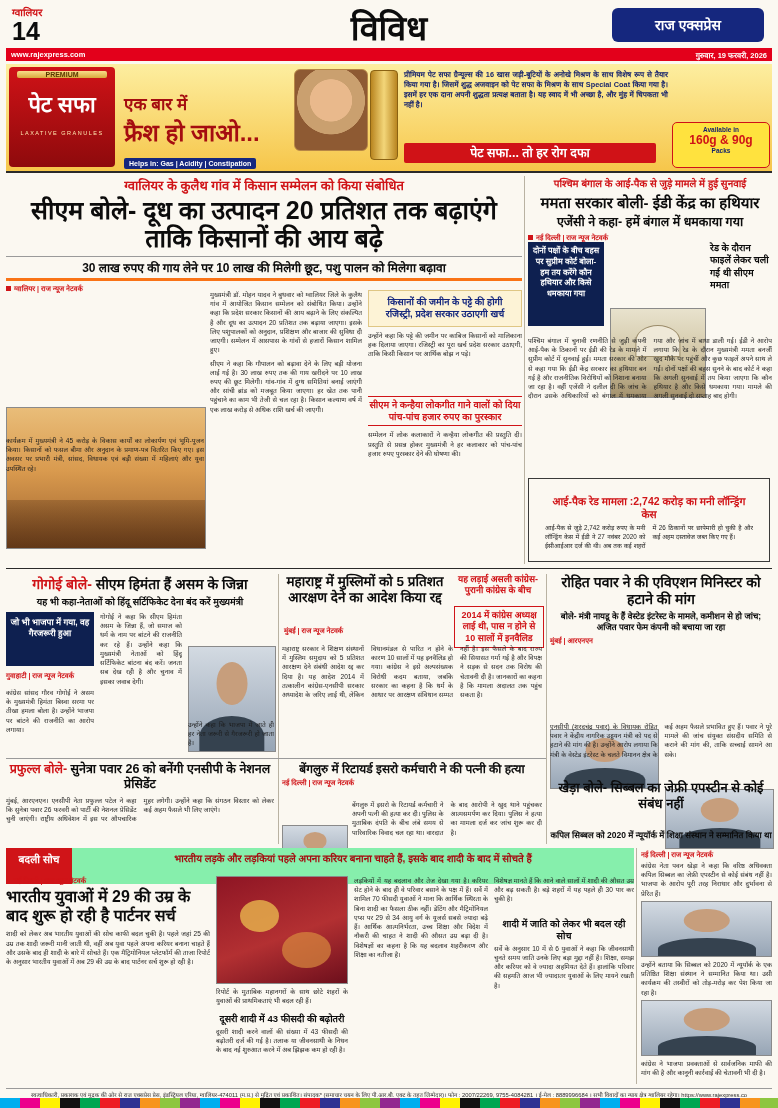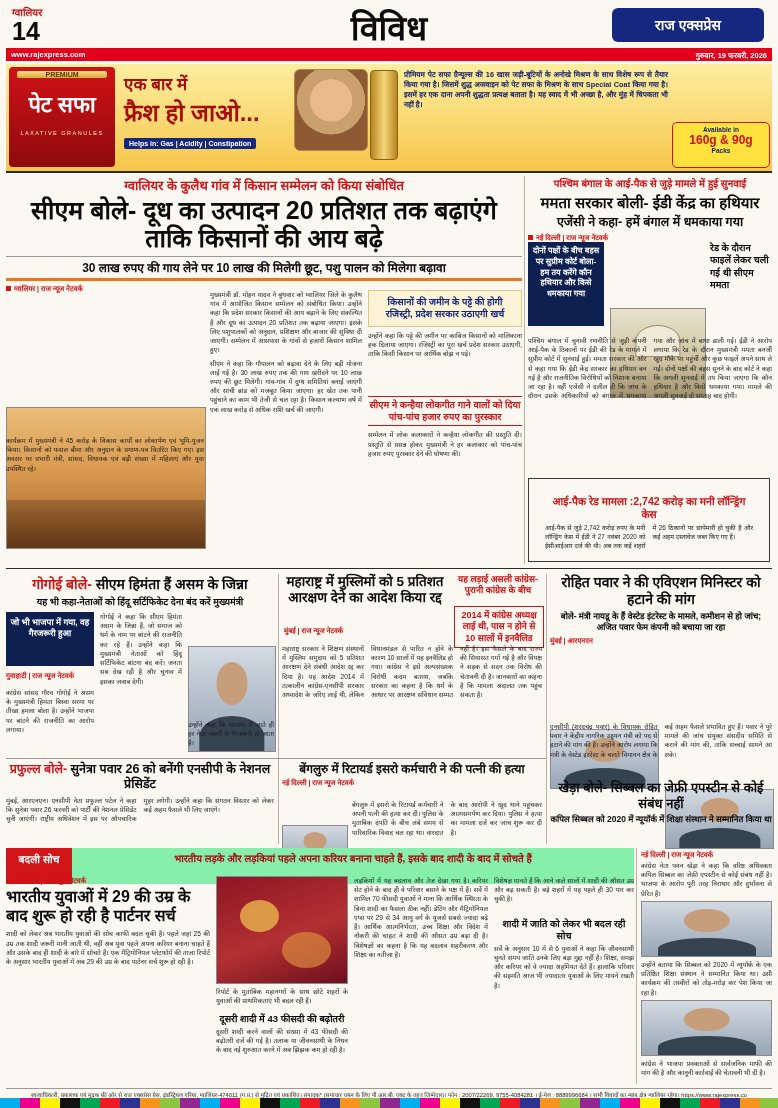--- a/index.html
+++ b/index.html
@@ -57,27 +57,28 @@
     <span style="position:absolute;right:5px;top:2px;color:#fff;font-size:7.5px;font-weight:bold;">गुरुवार, 19 फरवरी, 2026</span>
   </div>
 
   <div class="abs" style="left:6px;top:64px;width:766px;height:107px;background:linear-gradient(180deg,#fdeea0,#f6c64a);border-bottom:2px solid #2a2a2a;">
     <div class="abs" style="left:3px;top:3px;width:106px;height:100px;background:linear-gradient(180deg,#d01217,#8e0a0c);border-radius:4px;">
       <div class="ctr" style="margin:4px 8px 0;background:linear-gradient(#f8dd8a,#d9a93c);color:#5a3a00;font-size:7px;font-weight:bold;border-radius:2px;">PREMIUM</div>
       <div class="ctr" style="margin-top:10px;color:#fff;font-size:22px;font-weight:bold;">पेट सफा</div>
       <div class="ctr" style="margin-top:12px;color:#ffe9b0;font-size:5.5px;letter-spacing:1.5px;">LAXATIVE GRANULES</div>
     </div>
     <div class="abs" style="left:118px;top:8px;width:168px;">
-      <div style="color:#a50d10;font-size:17px;font-weight:bold;">एक बार में</div>
+      <div style="color:#a50d10;font-size:17px;font-weight:bold;margin-top:20px;">एक बार में</div>
       <div style="color:#a50d10;font-size:24px;font-weight:bold;">फ्रैश हो जाओ...</div>
       <div style="display:inline-block;margin-top:10px;background:#15277e;color:#fff;font-size:7px;font-weight:bold;padding:2px 5px;border-radius:2px;">Helps in: Gas | Acidity | Constipation</div>
     </div>
     <div class="abs" style="left:288px;top:5px;width:72px;height:80px;border-radius:6px;background:radial-gradient(circle at 50% 38%,#e9b98c 0 34%,#caa06f 35% 55%,#8e5a33 56% 100%);border:1px solid #b78646;"></div>
     <div class="abs" style="left:364px;top:6px;width:26px;height:88px;border-radius:4px;background:linear-gradient(90deg,#b98520,#f3d679,#b98520);border:1px solid #8a6213;"></div>
     <div class="abs" style="left:398px;top:6px;width:264px;font-size:7.3px;font-weight:bold;color:#17246d;text-align:justify;line-height:1.35;">प्रीमियम पेट सफा ग्रैन्यूल्स की 16 खास जड़ी-बूटियों के अनोखे मिश्रण के साथ विशेष रूप से तैयार किया गया है। जिसमें शुद्ध अजवाइन को पेट सफा के मिश्रण के साथ Special Coat किया गया है। इसमें हर एक दाना अपनी शुद्धता प्रत्यक्ष बताता है। यह स्वाद में भी अच्छा है, और मुंह में चिपकता भी नहीं है।</div>
+    <div class="abs ctr" style="left:398px;top:79px;width:252px;height:20px;background:#d01217;color:#fff;font-weight:bold;font-size:12.5px;line-height:20px;border-radius:2px;">पेट सफा... तो हर रोग दफा</div>
     <div class="abs ctr" style="left:666px;top:58px;width:96px;height:44px;background:#ffe23e;border:1.5px solid #cf1217;border-radius:5px;">
       <div style="font-size:6.5px;font-weight:bold;color:#17246d;margin-top:3px;">Available in</div>
       <div style="font-size:12px;font-weight:bold;color:#cf1217;">160g &amp; 90g</div>
       <div style="font-size:6.5px;font-weight:bold;color:#17246d;">Packs</div>
     </div>
   </div>
 
   <div class="abs" style="left:6px;top:176px;width:516px;height:388px;">
     <div class="ctr red hd" style="font-size:13px;">ग्वालियर के कुलैथ गांव में किसान सम्मेलन को किया संबोधित</div>
     <div class="ctr hd" style="margin-top:2px;font-size:25px;line-height:1.12;">सीएम बोले- दूध का उत्पादन 20 प्रतिशत तक बढ़ाएंगे ताकि किसानों की आय बढ़े</div>
@@ -165,21 +166,21 @@
 
   <div class="abs" style="left:282px;top:762px;width:260px;height:82px;">
     <div class="ctr hd" style="font-size:12px;line-height:1.2;">बेंगलुरु में रिटायर्ड इसरो कर्मचारी ने की पत्नी की हत्या</div>
     <div class="by" style="margin-top:2px;">नई दिल्ली | राज न्यूज नेटवर्क</div>
     <div class="abs photo portrait" style="left:0;top:38px;width:64px;height:42px;"></div>
     <div class="bt cols2 abs" style="left:70px;top:38px;width:190px;height:44px;">बेंगलुरु में इसरो के रिटायर्ड कर्मचारी ने अपनी पत्नी की हत्या कर दी। पुलिस के मुताबिक दंपति के बीच लंबे समय से पारिवारिक विवाद चल रहा था। वारदात के बाद आरोपी ने खुद थाने पहुंचकर आत्मसमर्पण कर दिया। पुलिस ने हत्या का मामला दर्ज कर जांच शुरू कर दी है।</div>
   </div>
 
   <div class="abs" style="left:550px;top:780px;width:222px;height:64px;">
     <div class="ctr hd" style="font-size:13px;line-height:1.2;">खेड़ा बोले- सिब्बल का जेफ्री एपस्टीन से कोई संबंध नहीं</div>
-    <div class="ctr hd" style="margin-top:3px;font-size:8.5px;line-height:1.3;">कपिल सिब्बल को 2020 में न्यूयॉर्क में शिक्षा संस्थान ने सम्मानित किया था</div>
+    <div class="ctr hd" style="margin-top:19px;font-size:8.5px;line-height:1.3;">कपिल सिब्बल को 2020 में न्यूयॉर्क में शिक्षा संस्थान ने सम्मानित किया था</div>
   </div>
 
   <div class="abs rule-v" style="left:636px;top:848px;height:236px;"></div>
 
   <div class="abs" style="left:641px;top:850px;width:131px;height:234px;overflow:hidden;">
     <div class="by">नई दिल्ली | राज न्यूज नेटवर्क</div>
     <div class="bt" style="margin-top:2px;">कांग्रेस नेता पवन खेड़ा ने कहा कि वरिष्ठ अधिवक्ता कपिल सिब्बल का जेफ्री एपस्टीन से कोई संबंध नहीं है। भाजपा के आरोप पूरी तरह निराधार और दुर्भावना से प्रेरित हैं।</div>
     <div class="photo portrait" style="width:129px;height:54px;margin-top:3px;"></div>
     <div class="bt" style="margin-top:3px;">उन्होंने बताया कि सिब्बल को 2020 में न्यूयॉर्क के एक प्रतिष्ठित शिक्षा संस्थान ने सम्मानित किया था। उसी कार्यक्रम की तस्वीरों को तोड़-मरोड़ कर पेश किया जा रहा है।</div>
     <div class="photo portrait" style="width:129px;height:54px;margin-top:3px;"></div>

